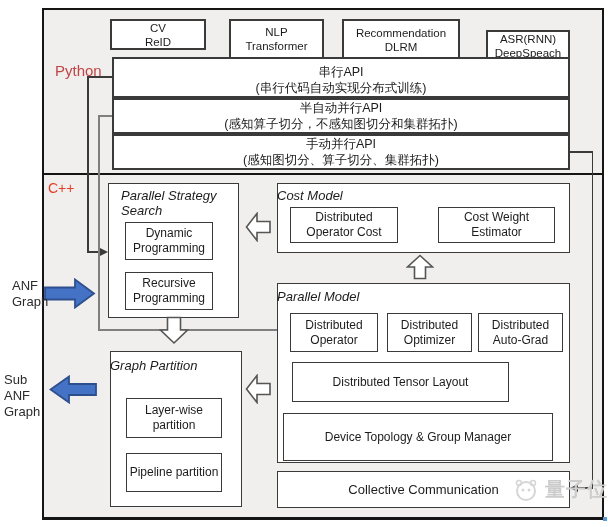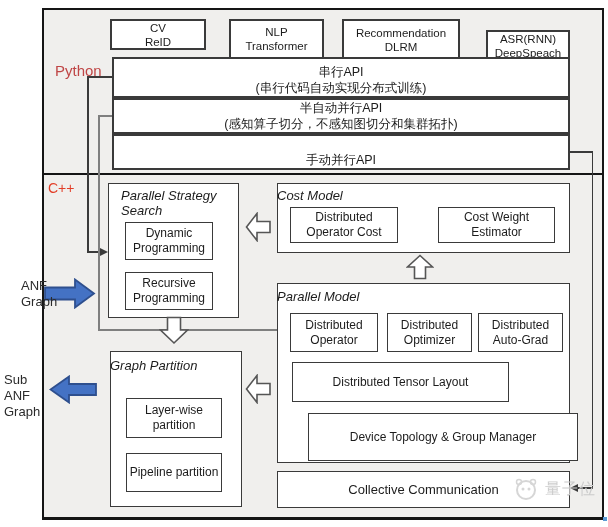--- a/index.html
+++ b/index.html
@@ -16,21 +16,21 @@
   .inner{font-size:12px;line-height:15px;border-width:1.5px;}
   .group{position:absolute;background:#ffffff;border:1.5px solid #3a3a3a;}
   .gtitle{position:absolute;font-size:13px;line-height:15px;color:#1c1c1c;font-style:italic;}
   .hline,.vline{position:absolute;background:#3a3a3a;}
   .gray{background:#7f7f7f;}
   .ah-right{position:absolute;width:0;height:0;border-top:4.5px solid transparent;border-bottom:4.5px solid transparent;border-left:8px solid #3a3a3a;}
   .ah-left{position:absolute;width:0;height:0;border-top:4.5px solid transparent;border-bottom:4.5px solid transparent;border-right:8px solid #3a3a3a;}
   .svgabs{position:absolute;}
   .side-label{position:absolute;font-size:13px;line-height:16px;color:#2b2b2b;}
   .watermark{position:absolute;left:511px;top:476px;display:flex;align-items:center;gap:4px;color:#cccccc;}
-  .watermark .wm-text{font-size:16px;font-weight:normal;letter-spacing:1px;}
+  .watermark .wm-text{font-size:20px;font-weight:bold;letter-spacing:1px;}
   .corner-dot{position:absolute;left:603px;top:517px;width:4px;height:4px;background:#5b9bd5;}
 </style>
 </head>
 <body>
 
 <div id="stage">
 
   <div class="frame"></div>
   <div class="divider"></div>
 
@@ -72,39 +72,40 @@
   <div class="box api" style="left:112px;top:57px;width:458px;height:41px">
     <span>串行API</span>
     <span>(串行代码自动实现分布式训练)</span>
   </div>
   <div class="box api" style="left:112px;top:98px;width:458px;height:36px">
     <span>半自动并行API</span>
     <span>(感知算子切分，不感知图切分和集群拓扑)</span>
   </div>
   <div class="box api" style="left:112px;top:134px;width:458px;height:36px">
     <span>手动并行API</span>
+    <span>(感知图切分、算子切分、集群拓扑)</span>
   </div>
 
   <div class="group" style="left:108px;top:183px;width:131px;height:135px"></div>
   <div class="gtitle" style="left:121px;top:188px;width:106px">Parallel Strategy Search</div>
   <div class="box inner" style="left:125px;top:272px;width:88px;height:38px">Recursive Programming</div>
   <div class="box inner" style="left:125px;top:222px;width:88px;height:38px">Dynamic Programming</div>
 
   <div class="group" style="left:277px;top:183px;width:293px;height:70px"></div>
   <div class="gtitle" style="left:277px;top:188px;width:293px">Cost Model</div>
   <div class="box inner" style="left:290px;top:207px;width:108px;height:36px">Distributed Operator Cost</div>
   <div class="box inner" style="left:438px;top:207px;width:117px;height:36px">Cost Weight Estimator</div>
 
   <div class="group" style="left:277px;top:283px;width:293px;height:180px"></div>
   <div class="gtitle" style="left:277px;top:289px;width:293px">Parallel Model</div>
   <div class="box inner" style="left:290px;top:313px;width:88px;height:39px">Distributed Operator</div>
   <div class="box inner" style="left:387px;top:313px;width:85px;height:39px">Distributed Optimizer</div>
   <div class="box inner" style="left:478px;top:313px;width:85px;height:39px">Distributed Auto-Grad</div>
   <div class="box inner" style="left:292px;top:362px;width:217px;height:40px">Distributed Tensor Layout</div>
-  <div class="box inner" style="left:308px;top:413px;width:270px;height:48px">Device Topology &amp; Group Manager</div>
+  <div class="box inner" style="left:283px;top:413px;width:270px;height:48px">Device Topology &amp; Group Manager</div>
 
   <div class="group" style="left:110px;top:351px;width:132px;height:156px"></div>
   <div class="gtitle" style="left:110px;top:358px;width:132px">Graph Partition</div>
   <div class="box inner" style="left:126px;top:398px;width:96px;height:40px">Layer-wise partition</div>
   <div class="box inner" style="left:277px;top:471px;width:293px;height:37px;font-size:13px">Collective Communication</div>
 
   <div class="box inner" style="left:126px;top:453px;width:96px;height:39px">Pipeline partition</div>
 
   <svg class="svgabs" style="left:245px;top:212px" width="26" height="30" viewBox="0 0 26 30">
     <polygon points="25,9.5 12,9.5 12,1.5 1.5,15 12,28.5 12,20.5 25,20.5" fill="#ffffff" stroke="#555555" stroke-width="1.6"></polygon>
@@ -119,21 +120,21 @@
     <polygon points="8.5,1.5 21.5,1.5 21.5,14 28.5,14 15,27 1.5,14 8.5,14" fill="#ffffff" stroke="#555555" stroke-width="1.6"></polygon>
   </svg>
 
   <svg class="svgabs" style="left:44px;top:278px" width="52" height="31" viewBox="0 0 52 31">
     <polygon points="1,9.5 31,9.5 31,1.5 50,15.5 31,29.5 31,21.5 1,21.5" fill="#4472c4" stroke="#2e4f8e" stroke-width="1.8"></polygon>
   </svg>
   <svg class="svgabs" style="left:49px;top:375px" width="48" height="29" viewBox="0 0 48 29">
     <polygon points="47,9 20,9 20,1.5 1.5,14.5 20,27.5 20,20 47,20" fill="#4472c4" stroke="#2e4f8e" stroke-width="1.8"></polygon>
   </svg>
 
-  <div class="side-label" style="left:21px;top:278px;width:42px">ANF Graph</div>
+  <div class="side-label" style="left:12px;top:278px;width:42px">ANF Graph</div>
   <div class="side-label" style="left:4px;top:372px;width:44px">Sub ANF Graph</div>
 
   <div class="watermark">
     <svg width="30" height="26" viewBox="0 0 30 26">
       <circle cx="15" cy="14" r="9" fill="none" stroke="#d6d6d6" stroke-width="2"></circle>
       <circle cx="8" cy="6" r="2.5" fill="none" stroke="#d6d6d6" stroke-width="1.5"></circle>
       <circle cx="22" cy="6" r="2.5" fill="none" stroke="#d6d6d6" stroke-width="1.5"></circle>
       <circle cx="12" cy="13" r="1.5" fill="#d6d6d6"></circle>
       <circle cx="18" cy="13" r="1.5" fill="#d6d6d6"></circle>
     </svg>

